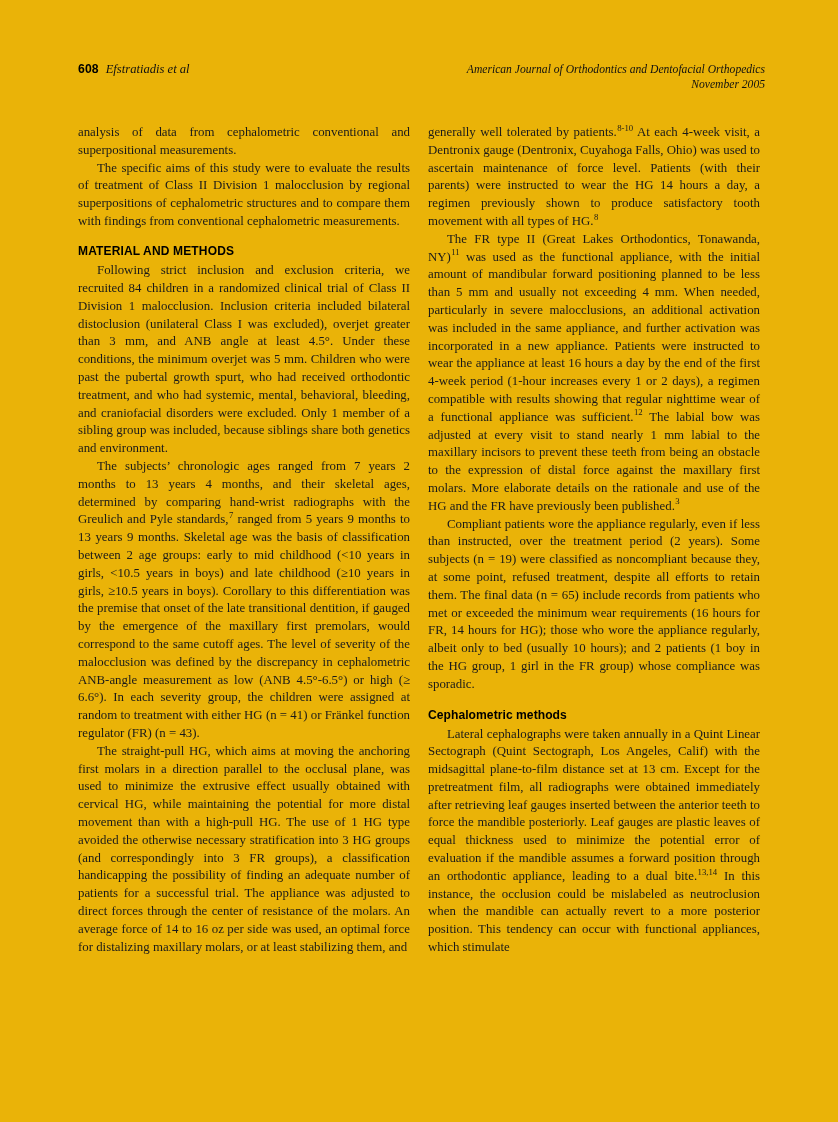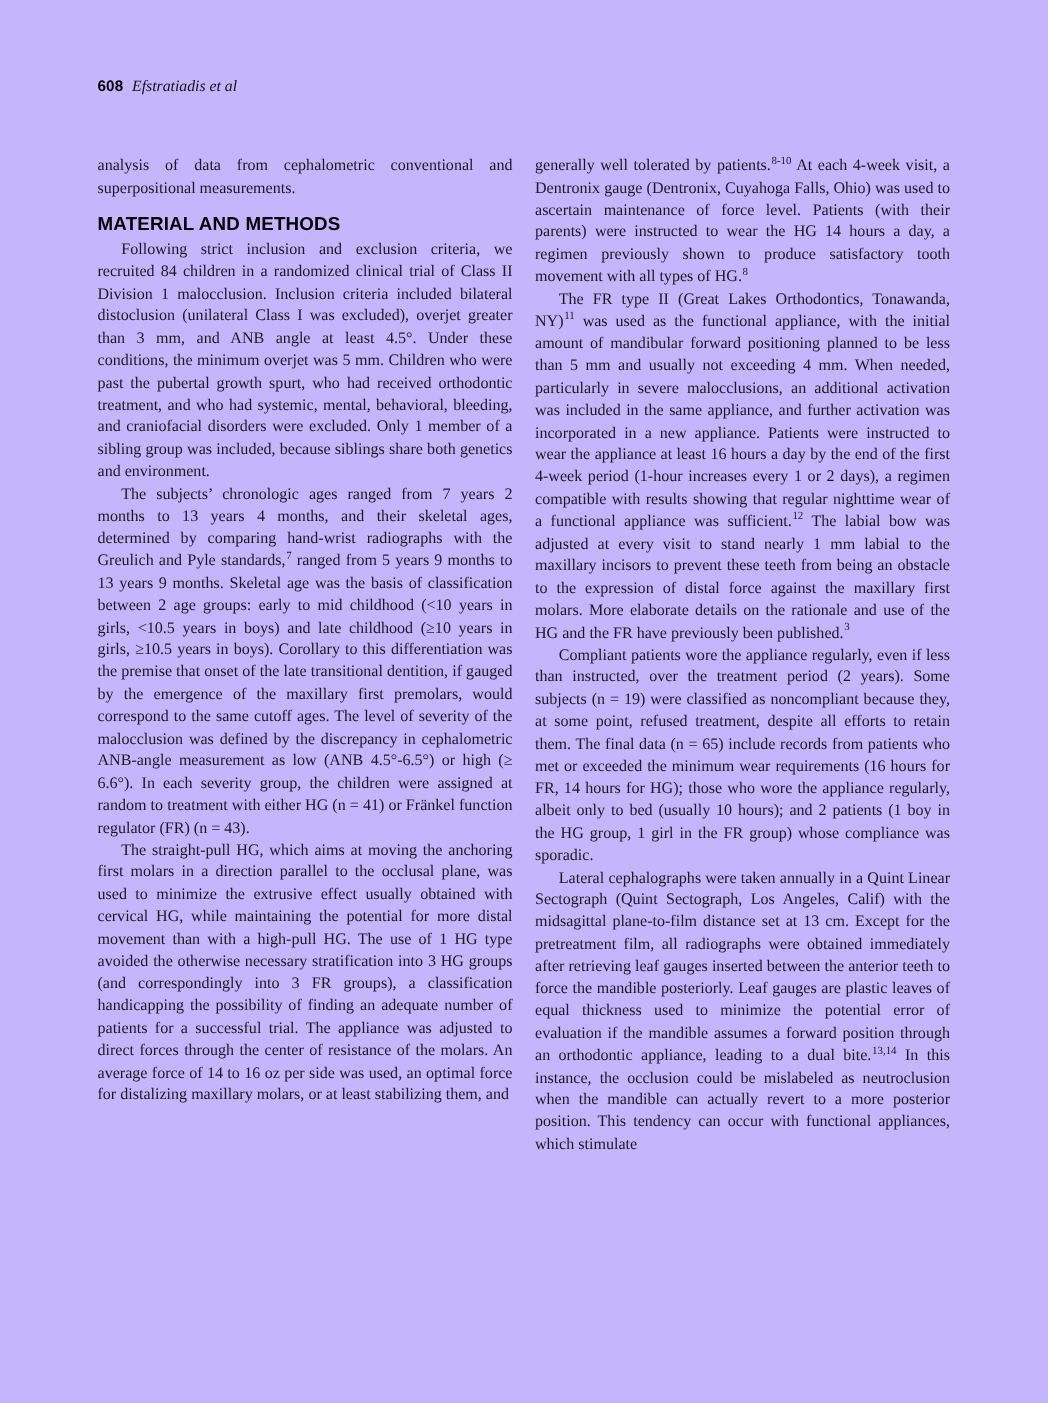--- a/index.html
+++ b/index.html
@@ -12,21 +12,21 @@
     height: 1122px;
     position: relative;
     font-family: "Liberation Serif", "DejaVu Serif", serif;
     color: #1a1a1a;
     overflow: hidden;
   }
 
   .page {
     position: absolute;
     inset: 0;
-    background: #c4b5fd;
+    background: #eab308;
   }
 
   
   .running-head {
     position: absolute;
     left: 78px;
     right: 73px;
     top: 62px;
     height: 34px;
   }
@@ -87,21 +87,21 @@
     text-justify: inter-word;
     hyphens: none;
     color: #1a1a1a;
     text-indent: 0;
   }
   p.indent { text-indent: 19px; }
 
   h2.section-head {
     margin: 12.5px 0 3px 0;
     font-family: "Liberation Sans", "DejaVu Sans", sans-serif;
-    font-size: 15px;
+    font-size: 12px;
     font-weight: bold;
     line-height: 16px;
     letter-spacing: 0.15px;
     color: #000;
     text-transform: none;
   }
   h3.sub-head {
     margin: 13px 0 3px 0;
     font-family: "Liberation Sans", "DejaVu Sans", sans-serif;
     font-size: 12.1px;
@@ -122,47 +122,51 @@
 </head>
 <body>
 
 <div class="page">
 
   <div class="running-head">
     <div class="rh-left">
       <span class="rh-pageno">608</span><span class="rh-authors">Efstratiadis et al</span>
     </div>
     <div class="rh-right">
+      <span>American Journal of Orthodontics and Dentofacial Orthopedics</span>
+      <span>November 2005</span>
     </div>
   </div>
 
   <div class="columns">
 
     <div class="col">
 
       <p class="para">analysis of data from cephalometric conventional and superpositional measurements.</p>
 
+      <p class="para indent">The specific aims of this study were to evaluate the results of treatment of Class II Division 1 malocclusion by regional superpositions of cephalometric structures and to compare them with findings from conventional cephalometric measurements.</p>
 
       <h2 class="section-head">MATERIAL AND METHODS</h2>
 
       <p class="para indent">Following strict inclusion and exclusion criteria, we recruited 84 children in a randomized clinical trial of Class II Division 1 malocclusion. Inclusion criteria included bilateral distoclusion (unilateral Class I was excluded), overjet greater than 3 mm, and ANB angle at least 4.5°. Under these conditions, the minimum overjet was 5 mm. Children who were past the pubertal growth spurt, who had received orthodontic treatment, and who had systemic, mental, behavioral, bleeding, and craniofacial disorders were excluded. Only 1 member of a sibling group was included, because siblings share both genetics and environment.</p>
 
       <p class="para indent"><span>The subjects’ chronologic ages ranged from 7 years 2 months to 13 years 4 months, and their skeletal ages, determined by comparing hand-wrist radiographs with the Greulich and Pyle standards,</span><sup class="ref">7</sup><span> ranged from 5 years 9 months to 13 years 9 months. Skeletal age was the basis of classification between 2 age groups: early to mid childhood (&lt;10 years in girls, &lt;10.5 years in boys) and late childhood (≥10 years in girls, ≥10.5 years in boys). Corollary to this differentiation was the premise that onset of the late transitional dentition, if gauged by the emergence of the maxillary first premolars, would correspond to the same cutoff ages. The level of severity of the malocclusion was defined by the discrepancy in cephalometric ANB-angle measurement as low (ANB 4.5°-6.5°) or high (≥ 6.6°). In each severity group, the children were assigned at random to treatment with either HG (n = 41) or Fränkel function regulator (FR) (n = 43).</span></p>
 
       <p class="para indent">The straight-pull HG, which aims at moving the anchoring first molars in a direction parallel to the occlusal plane, was used to minimize the extrusive effect usually obtained with cervical HG, while maintaining the potential for more distal movement than with a high-pull HG. The use of 1 HG type avoided the otherwise necessary stratification into 3 HG groups (and correspondingly into 3 FR groups), a classification handicapping the possibility of finding an adequate number of patients for a successful trial. The appliance was adjusted to direct forces through the center of resistance of the molars. An average force of 14 to 16 oz per side was used, an optimal force for distalizing maxillary molars, or at least stabilizing them, and</p>
 
     </div>
 
     <div class="col">
 
       <p class="para"><span>generally well tolerated by patients.</span><sup class="ref">8-10</sup><span> At each 4-week visit, a Dentronix gauge (Dentronix, Cuyahoga Falls, Ohio) was used to ascertain maintenance of force level. Patients (with their parents) were instructed to wear the HG 14 hours a day, a regimen previously shown to produce satisfactory tooth movement with all types of HG.</span><sup class="ref">8</sup></p>
 
       <p class="para indent"><span>The FR type II (Great Lakes Orthodontics, Tonawanda, NY)</span><sup class="ref">11</sup><span> was used as the functional appliance, with the initial amount of mandibular forward positioning planned to be less than 5 mm and usually not exceeding 4 mm. When needed, particularly in severe malocclusions, an additional activation was included in the same appliance, and further activation was incorporated in a new appliance. Patients were instructed to wear the appliance at least 16 hours a day by the end of the first 4-week period (1-hour increases every 1 or 2 days), a regimen compatible with results showing that regular nighttime wear of a functional appliance was sufficient.</span><sup class="ref">12</sup><span> The labial bow was adjusted at every visit to stand nearly 1 mm labial to the maxillary incisors to prevent these teeth from being an obstacle to the expression of distal force against the maxillary first molars. More elaborate details on the rationale and use of the HG and the FR have previously been published.</span><sup class="ref">3</sup></p>
 
       <p class="para indent">Compliant patients wore the appliance regularly, even if less than instructed, over the treatment period (2 years). Some subjects (n = 19) were classified as noncompliant because they, at some point, refused treatment, despite all efforts to retain them. The final data (n = 65) include records from patients who met or exceeded the minimum wear requirements (16 hours for FR, 14 hours for HG); those who wore the appliance regularly, albeit only to bed (usually 10 hours); and 2 patients (1 boy in the HG group, 1 girl in the FR group) whose compliance was sporadic.</p>
 
+      <h3 class="sub-head">Cephalometric methods</h3>
 
       <p class="para indent"><span>Lateral cephalographs were taken annually in a Quint Linear Sectograph (Quint Sectograph, Los Angeles, Calif) with the midsagittal plane-to-film distance set at 13 cm. Except for the pretreatment film, all radiographs were obtained immediately after retrieving leaf gauges inserted between the anterior teeth to force the mandible posteriorly. Leaf gauges are plastic leaves of equal thickness used to minimize the potential error of evaluation if the mandible assumes a forward position through an orthodontic appliance, leading to a dual bite.</span><sup class="ref">13,14</sup><span> In this instance, the occlusion could be mislabeled as neutroclusion when the mandible can actually revert to a more posterior position. This tendency can occur with functional appliances, which stimulate</span></p>
 
     </div>
 
   </div>
 </div>
 
 </body></html>

